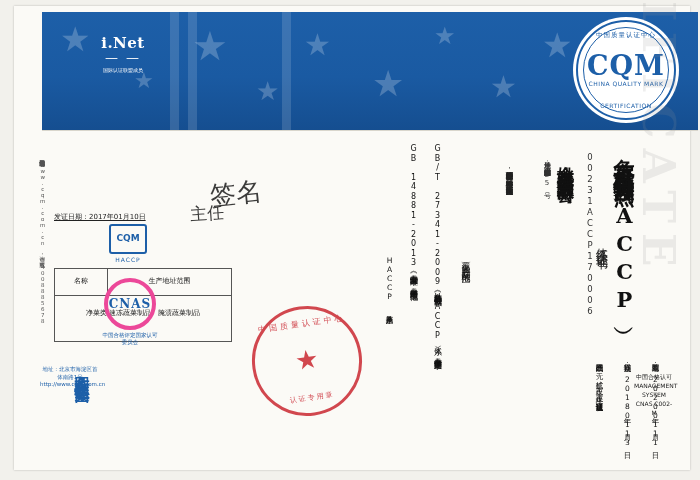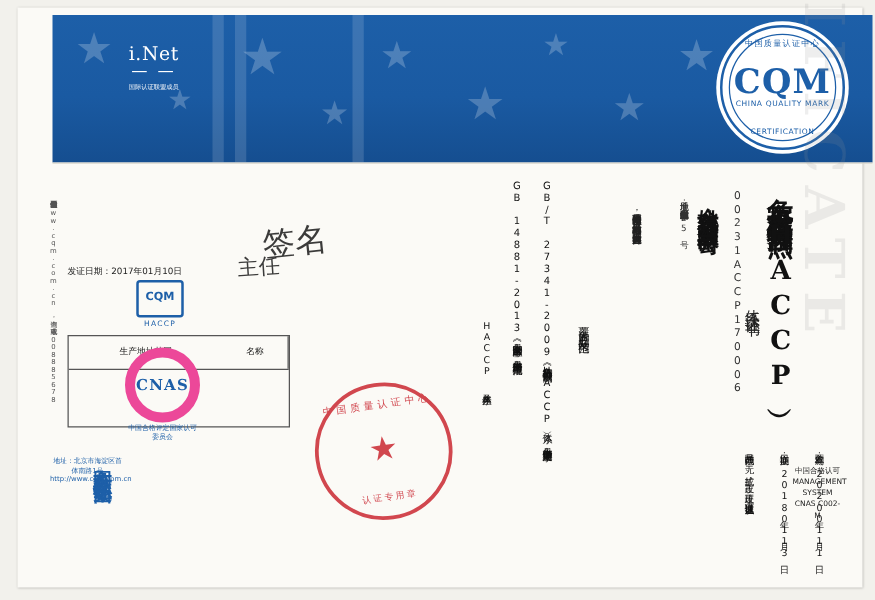--- a/index.html
+++ b/index.html
@@ -79,21 +79,21 @@
   }
   
   .inet{
     position:absolute;
     left:54px;top:22px;
     width:54px;height:58px;
     text-align:center;
     color:#ffffff;
   }
   .inet .inet-main{
-    font-size:15px;font-weight:normal;letter-spacing:.5px;
+    font-size:15px;font-weight:bold;letter-spacing:.5px;
     font-family:"DejaVu Serif","Liberation Serif",serif;
   }
   .inet .inet-dash{
     font-size:13px;letter-spacing:2px;margin-top:-2px;
   }
   .inet .inet-cn{
     font-size:5px;line-height:1.3;margin-top:2px;opacity:.95;
   }
   
   .serial{
@@ -204,20 +204,21 @@
     padding:2px 3px;text-align:center;line-height:1.3;
   }
   .tbl .c1{width:46px;border-right:1px solid #555;}
   .tbl .c2{flex:1;}
   
   .issue-block{
     position:absolute;
     left:40px;top:206px;
     font-size:7px;color:#222;line-height:1.6;height:52px;width:176px;
     text-align:left;
+    text-decoration:underline;
   }
   .issue-line{white-space:nowrap;}
   .date-col{
     position:absolute;
     font-size:7.5px;color:#111;
     height:108px;
   }
   
   .sign{
     position:absolute;
@@ -270,21 +271,21 @@
     font-size:9px;font-weight:bold;line-height:24px;
   }
   .haccp .lbl{font-size:6px;margin-top:2px;letter-spacing:1px;}
   .cnas{
     position:absolute;left:86px;top:272px;
     width:60px;text-align:center;color:#1d5fa8;
   }
   .cnas .disc{
     width:44px;height:44px;margin:0 auto;
     border-radius:50%;
-    border:8px solid #ec4899;
+    border:4px solid #ec4899;
     font-size:12px;font-weight:bold;
     line-height:44px;letter-spacing:1px;
     font-family:"DejaVu Serif","Liberation Serif",serif;
   }
   .cnas .lbl{font-size:5.5px;margin-top:2px;line-height:1.3;}
   
   .orgmark{
     position:absolute;left:34px;top:290px;
     width:42px;
     font-size:15px;font-weight:bold;color:#1d5fa8;
@@ -375,24 +376,25 @@
     <div class="v sidebar-note">本证书真伪及有效性可登录中国质量认证中心网站 www.cqm.com.cn 查询，或致电 4008885678</div>
 
     <div class="issue-block">
       <div class="issue-line">
         <span>发证日期：</span><span>2017年01月10日</span>
       </div>
     </div>
 
     <div class="tbl">
       <div class="row">
+        <div class="cell c1">名称</div>
         <div class="cell c2">生产地址范围</div>
-        <div class="cell c1">名称</div>
       </div>
       <div class="row">
+        <div class="cell c2">净菜类 速冻蔬菜制品、腌渍蔬菜制品</div>
       </div>
     </div>
 
     <div class="sign">签名</div>
     <div class="sign2">主任</div>
 
     <div class="seal">
       <div class="sealtext">中国质量认证中心</div>
       <div class="sealstar">★</div>
       <div class="sealtext2">认证专用章</div>

